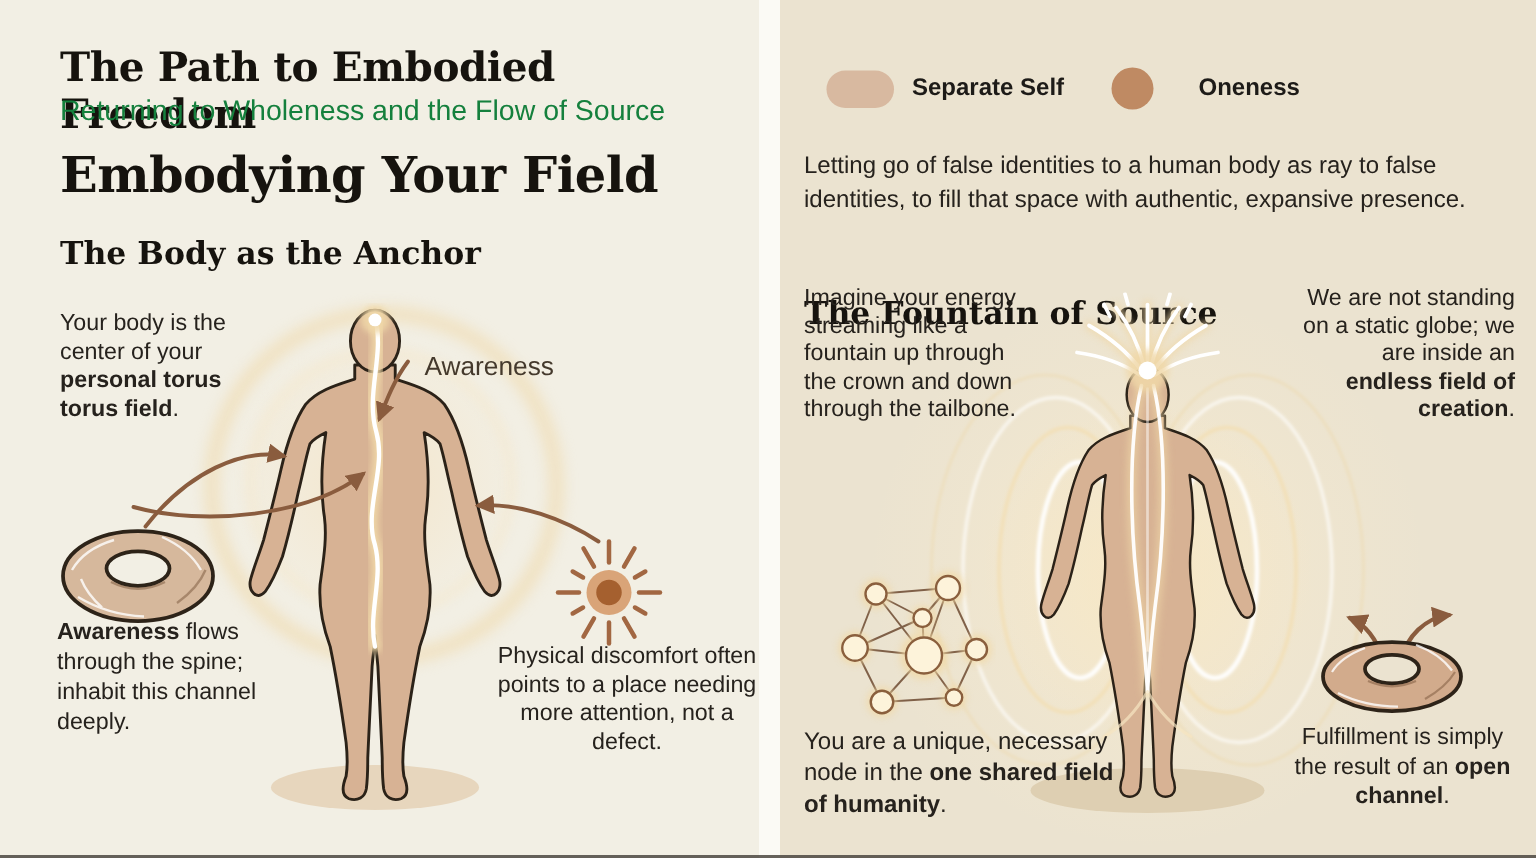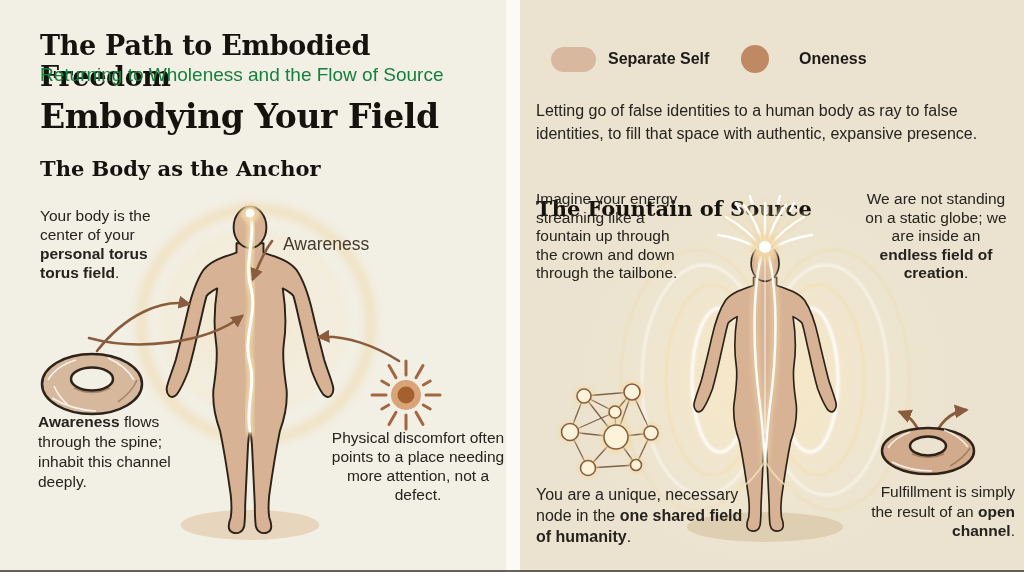--- a/index.html
+++ b/index.html
@@ -238,27 +238,27 @@
         <path d="M58,40 C62,24 74,12 90,10" marker-end="url(#ah)"></path>
       </g>
       <ellipse cx="52" cy="51" rx="46" ry="23" fill="#d2ab8c" stroke="#2d2318" stroke-width="2.5"></ellipse>
       <ellipse cx="52" cy="46" rx="18" ry="9.5" fill="#ebe3d0" stroke="#2d2318" stroke-width="2.5"></ellipse>
       <path d="M16,62 Q34,71 56,71 M12,48 Q18,38 34,32 M68,30 Q84,36 92,47" fill="none" stroke="rgba(255,255,255,.8)" stroke-width="1.5"></path>
       <path d="M74,66 Q88,58 94,48 M36,54 Q52,61 68,54" fill="none" stroke="rgba(110,75,48,.45)" stroke-width="1.5"></path>
     </svg>
 
     <p class="note" style="left:16px;top:190px;width:145px;line-height:18.5px;">Imagine your energy streaming like a fountain up through the crown and down through the tailbone.</p>
 
-    <p class="note" style="left:342px;top:190px;width:148px;text-align:center;line-height:18.5px;">
+    <p class="note" style="left:342px;top:190px;width:148px;text-align:right;line-height:18.5px;">
       <span>We are not standing on a static globe; we are inside an </span><b>endless field of creation</b><span>.</span>
     </p>
 
     <p class="note" style="left:16px;top:484px;width:222px;font-size:16px;line-height:21px;">
       <span>You are a unique, necessary node in the </span><b>one shared field of humanity</b><span>.</span>
     </p>
 
-    <p class="note" style="left:335px;top:482px;width:160px;text-align:right;line-height:19.5px;">
+    <p class="note" style="left:335px;top:482px;width:160px;text-align:center;line-height:19.5px;">
       <span>Fulfillment is simply the result of an </span><b>open channel</b><span>.</span>
     </p>
   </section>
 
   <div class="bottombar"></div>
 </div>
 
 </body></html>

